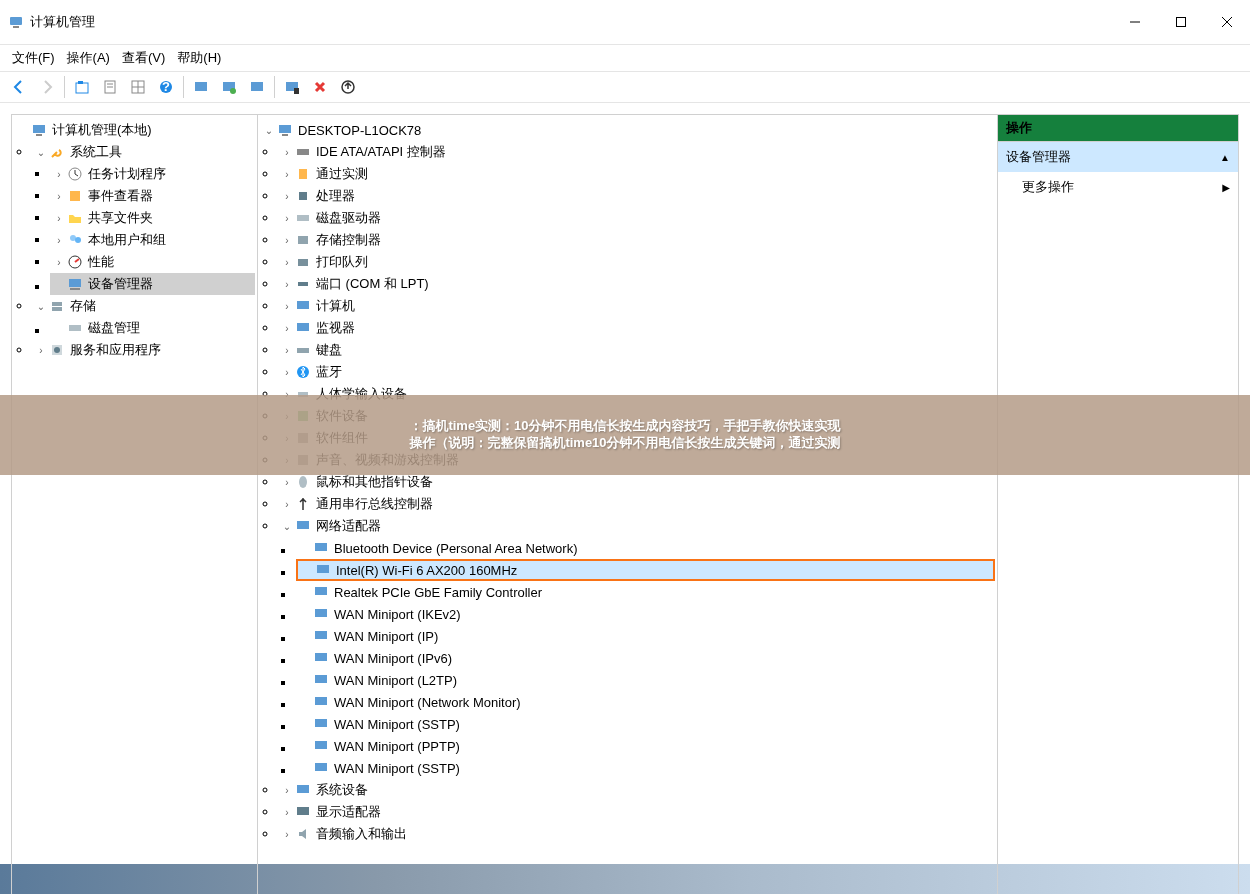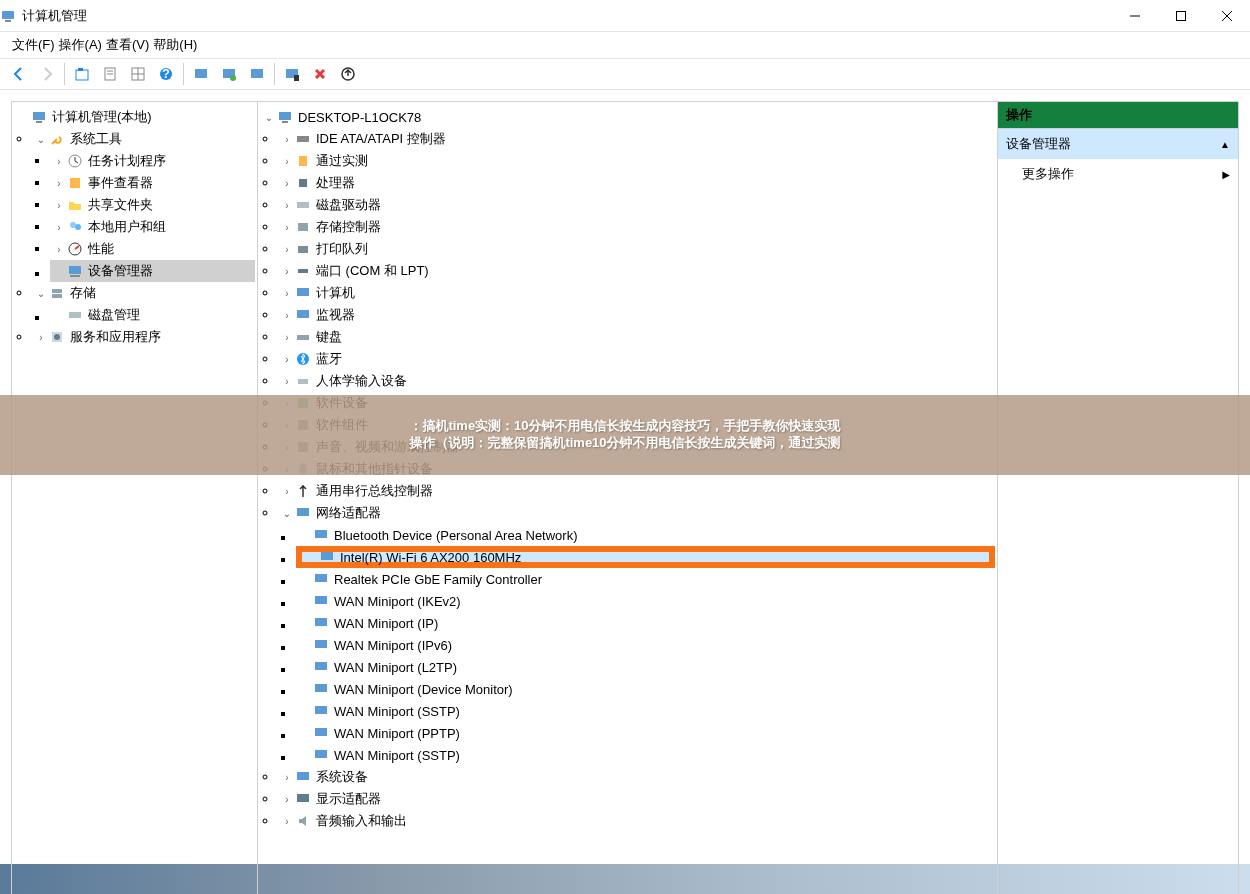--- a/index.html
+++ b/index.html
@@ -1,44 +1,44 @@
 <!DOCTYPE html>
 <html><head>
 <meta charset="utf-8">
 <style>
 * { margin: 0; padding: 0; box-sizing: border-box; font-family: "Microsoft YaHei", "Segoe UI", sans-serif; font-size: 13px; }
 body { width: 1250px; height: 894px; background: #fff; position: relative; overflow: hidden; }
 
-.titlebar { height: 32px; display: flex; align-items: center; padding-left: 0; border-bottom: 1px solid #e5e5e5; }
+.titlebar { height: 45px; display: flex; align-items: center; padding-left: 8px; border-bottom: 1px solid #e5e5e5; }
 .titlebar .app-icon { width: 16px; height: 16px; margin-right: 6px; }
 .titlebar .title { flex: 1; font-size: 13px; color: #000; }
 .titlebar .winbtns { display: flex; }
 .titlebar .winbtn { width: 46px; height: 32px; display: flex; align-items: center; justify-content: center; color: #000; }
 
-.menubar { height: 26px; display: flex; align-items: center; padding-left: 12px; gap: 4px; font-size: 13px; color: #000; }
+.menubar { height: 26px; display: flex; align-items: center; padding-left: 12px; gap: 12px; font-size: 13px; color: #000; }
 .menubar span { }
 
 .toolbar { height: 32px; display: flex; align-items: center; padding-left: 6px; border-top: 1px solid #e5e5e5; border-bottom: 1px solid #e5e5e5; gap: 2px; }
 .toolbar .tbtn { width: 26px; height: 26px; display: flex; align-items: center; justify-content: center; border: 1px solid transparent; }
 .toolbar .sep { width: 1px; height: 22px; background: #d0d0d0; margin: 0 2px; }
 
 .mainarea { height: 801px; display: flex; border: 1px solid #d0d0d0; margin: 11px; }
 .left-pane { width: 246px; border-right: 1px solid #d0d0d0; padding: 4px 2px; overflow: hidden; }
 .center-pane { flex: 1; border-right: 1px solid #d0d0d0; padding: 4px 2px; overflow: hidden; position: relative; }
 .right-pane { width: 240px; padding: 0; }
 
 .tree { list-style: none; }
 .tree li { white-space: nowrap; }
 .tree-row { display: flex; align-items: center; height: 22px; padding-left: 2px; }
 .tree-row .chev { width: 14px; height: 14px; display: flex; align-items: center; justify-content: center; font-size: 10px; color: #666; }
 .tree-row .icn { width: 18px; height: 18px; margin-right: 4px; display: flex; align-items: center; justify-content: center; font-size: 14px; }
 .tree-row.selected { background: #d0d0d0; }
 .tree ul { padding-left: 18px; }
 
-.center-pane .tree-row.selected { background: #cde8ff; border: 6px solid #f97316; }
+.center-pane .tree-row.selected { background: #cde8ff; border: 2px solid #f97316; }
 
 .right-pane .right-header { background: #15803d; border-bottom: 1px solid #d0d0d0; padding: 4px 8px; font-weight: bold; }
 .right-pane .right-item { padding: 6px 8px; display: flex; align-items: center; justify-content: space-between; }
 .right-pane .right-item.hl { background: #cde8ff; }
 .right-pane .right-item .arrow { font-size: 10px; }
 
 .overlay-band { position: absolute; left: 0; top: 395px; width: 1250px; height: 80px; background: rgba(180,155,135,0.85); display: flex; flex-direction: column; align-items: center; justify-content: center; color: #fff; font-size: 26px; font-weight: bold; text-align: center; padding: 20px 30px; text-shadow: 1px 1px 2px rgba(0,0,0,0.3); }
 .overlay-band .l1, .overlay-band .l2 { line-height: 1.3; }
 
 .bg-accent { position: absolute; bottom: 0; left: 0; width: 1250px; height: 30px; background: linear-gradient(90deg, #5a7a9a 0%, #8899aa 30%, #aabbcc 60%, #ccddee 100%); z-index: -1; }
@@ -590,21 +590,21 @@
                   </div>
                 </li>
                 <li>
                   <div class="tree-row">
                     <span class="chev"></span>
                     <span class="icn">
                       <svg width="16" height="16">
                         <rect x="2" y="3" width="12" height="8" fill="#5b9bd5"></rect>
                       </svg>
                     </span>
-                    <span>WAN Miniport (Device Monitor)</span>
+                    <span>WAN Miniport (Network Monitor)</span>
                   </div>
                 </li>
                 <li>
                   <div class="tree-row">
                     <span class="chev"></span>
                     <span class="icn">
                       <svg width="16" height="16">
                         <rect x="2" y="3" width="12" height="8" fill="#5b9bd5"></rect>
                       </svg>
                     </span>

